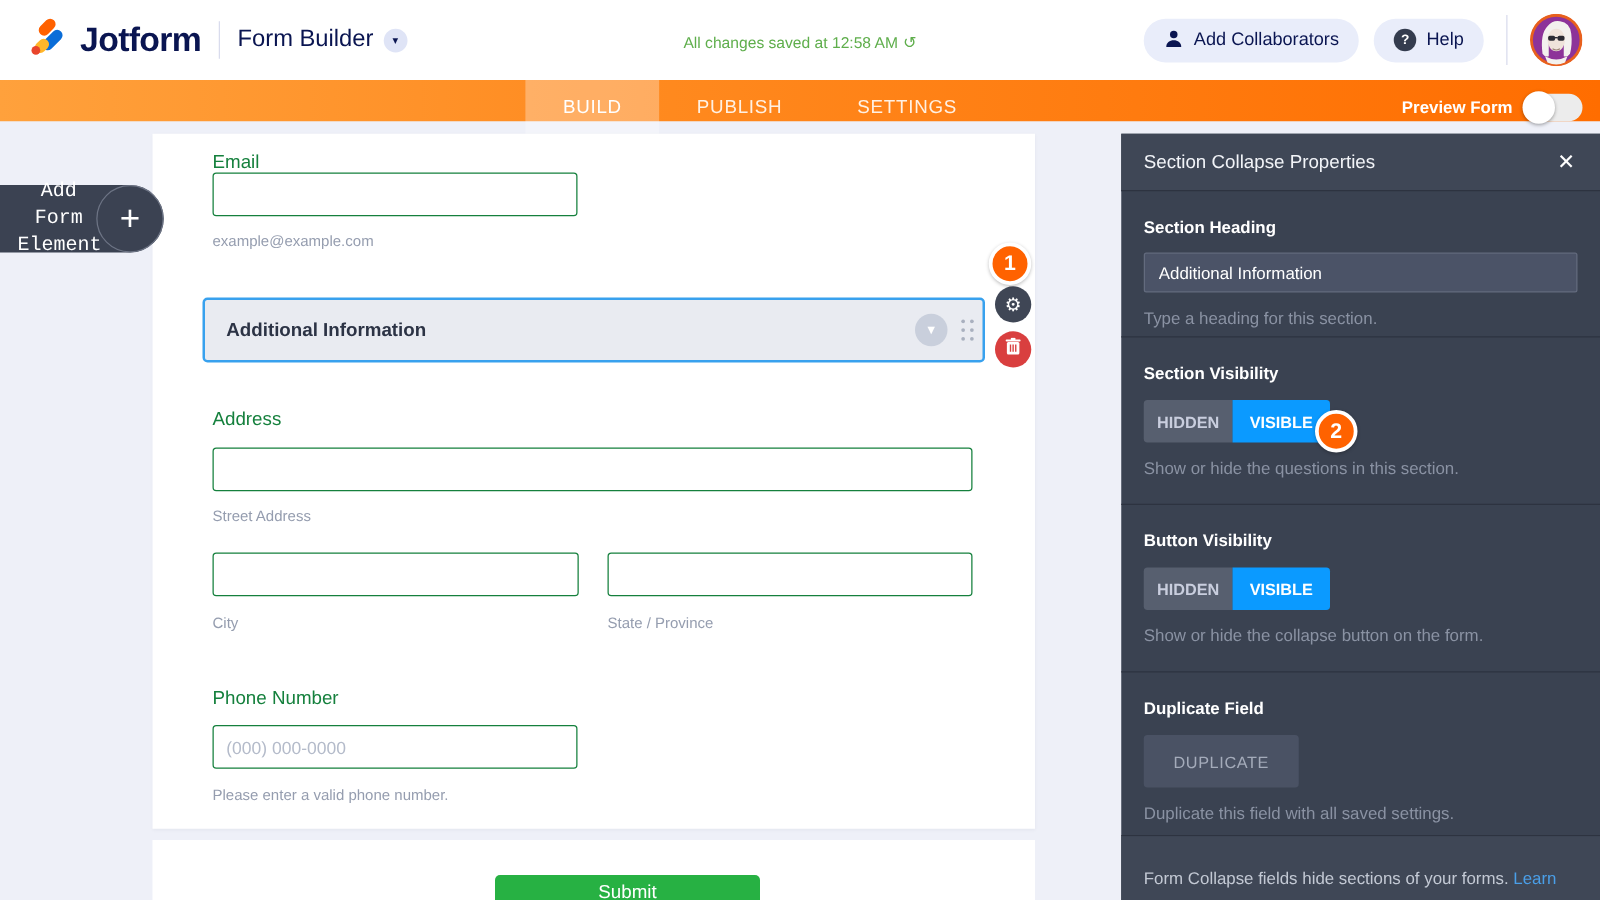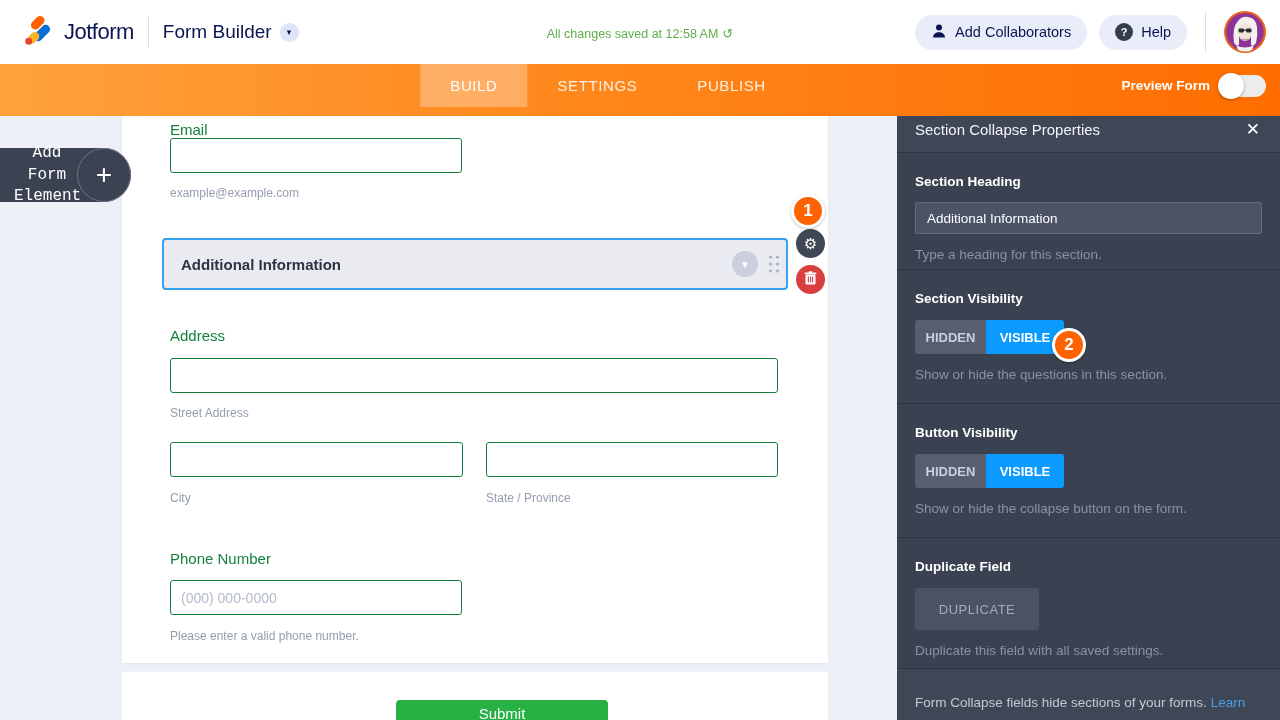--- a/index.html
+++ b/index.html
@@ -3,38 +3,38 @@
 <meta charset="utf-8">
 <style>
   * { margin:0; padding:0; box-sizing:border-box; }
   html,body { width:1280px; height:720px; overflow:hidden; font-family:"Liberation Sans", sans-serif; background:#eef0f8; }
   .app { position:relative; width:1280px; height:720px; }
 
   
   .topbar { position:absolute; top:0; left:0; width:1280px; height:64px; background:#ffffff; display:flex; align-items:center; justify-content:space-between; z-index:5; }
   .tb-left { display:flex; align-items:center; padding-left:22px; gap:14px; }
   .logo { display:flex; align-items:center; gap:9px; cursor:pointer; }
-  .logo-word { font-size:22px; font-weight:400; color:#0a1551; letter-spacing:-0.5px; }
+  .logo-word { font-size:27px; font-weight:700; color:#0a1551; letter-spacing:-0.5px; }
   .vdiv { width:1px; height:30px; background:#d9dced; }
   .fb-nav { display:flex; align-items:center; gap:8px; cursor:pointer; }
   .fb-label { font-size:19px; color:#0a1551; }
   .chev-circle { width:19px; height:19px; border-radius:50%; background:#dfe4f6; color:#0a1551; font-size:9px; display:flex; align-items:center; justify-content:center; }
   .tb-center { position:absolute; left:50%; transform:translateX(-50%); text-align:center; }
   .form-title { font-size:18px; font-weight:700; color:#0a1551; line-height:1.2; }
   .save-status { font-size:12.5px; color:#5fae4c; margin-top:3px; }
   .undo-ic { display:inline-block; margin-left:4px; font-size:13px; color:#5fae4c; }
   .tb-right { display:flex; align-items:center; gap:12px; padding-right:14px; }
   .pill-btn { display:flex; align-items:center; gap:8px; background:#e9edfa; border:none; height:35px; padding:0 16px; border-radius:18px; cursor:pointer; }
   .pill-label { font-size:14.5px; color:#0a1551; }
   .q-circle { width:18px; height:18px; border-radius:50%; background:#343c4e; color:#ffffff; font-size:11px; font-weight:700; display:flex; align-items:center; justify-content:center; }
   .tb-right .vdiv { height:40px; margin-left:6px; }
   .avatar { width:42px; height:42px; border-radius:50%; overflow:hidden; cursor:pointer; margin-left:6px; }
 
   
-  .orangebar { position:absolute; top:64px; left:0; width:1280px; height:52px; background:linear-gradient(90deg,#ffa13c 0%,#ff8a1f 40%,#ff6d00 100%); z-index:5; }
+  .orangebar { position:absolute; top:64px; left:0; width:1280px; height:33px; background:linear-gradient(90deg,#ffa13c 0%,#ff8a1f 40%,#ff6d00 100%); z-index:5; }
   .tabs { position:absolute; left:50%; top:0; transform:translateX(-50%); height:43px; display:flex; margin-left:-32px; }
   .tab { height:43px; padding:0 30px; display:flex; align-items:center; font-size:15px; letter-spacing:0.6px; color:rgba(255,255,255,0.88); cursor:pointer; }
   .tab.active { background:rgba(255,255,255,0.3); color:#ffffff; }
   .preview-wrap { position:absolute; right:14px; top:0; height:43px; display:flex; align-items:center; gap:10px; }
   .preview-label { color:#ffffff; font-size:13.5px; font-weight:700; }
   .toggle { position:relative; width:46px; height:22px; border-radius:11px; background:#ececec; cursor:pointer; }
   .toggle-knob { position:absolute; left:-2px; top:-2px; width:26px; height:26px; border-radius:50%; background:#ffffff; box-shadow:0 1px 3px rgba(0,0,0,0.35); }
 
   
   .workspace { position:absolute; top:107px; left:0; width:1280px; height:613px; background:#eef0f8; }
@@ -145,22 +145,22 @@
           <path d="M18 28 q3 2 6 0" stroke="#9c8577" stroke-width="0.9" fill="none"></path>
           <path d="M12 34 q9 5 18 0 l-2 5 q-7 3 -14 0z" fill="#f3f1ee"></path>
         </svg>
       </div>
     </div>
   </header>
 
   <nav class="orangebar">
     <div class="tabs">
       <div class="tab active">BUILD</div>
+      <div class="tab">PUBLISH</div>
       <div class="tab">SETTINGS</div>
-      <div class="tab">PUBLISH</div>
     </div>
     <div class="preview-wrap">
       <span class="preview-label">Preview Form</span>
       <div class="toggle">
         <div class="toggle-knob"></div>
       </div>
     </div>
   </nav>
 
   <div class="workspace">

